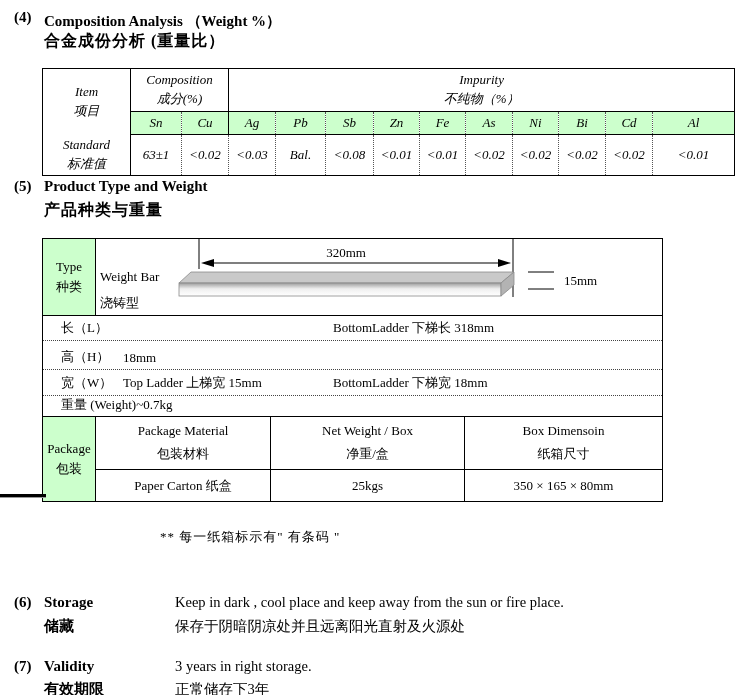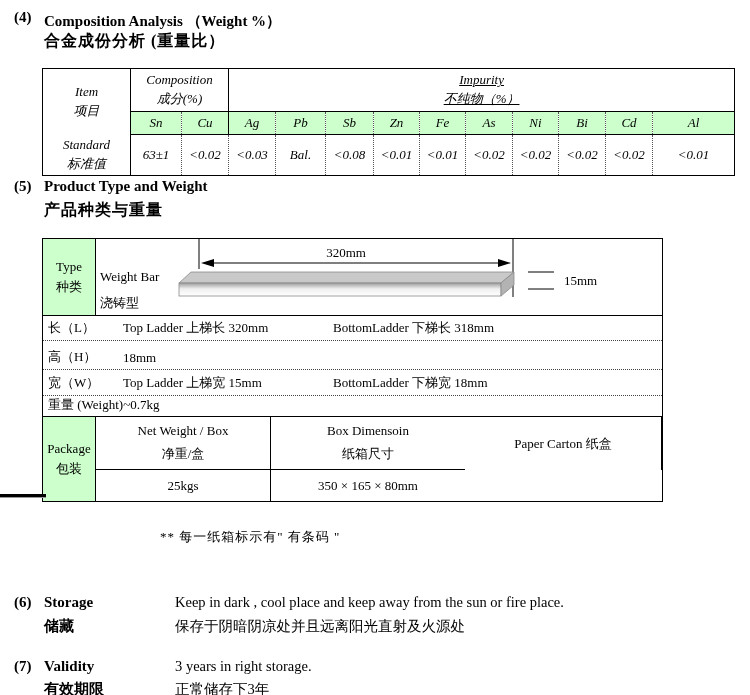--- a/index.html
+++ b/index.html
@@ -12,21 +12,21 @@
   .h-zh { font-size:16px; font-weight:bold; letter-spacing:1px; }
 
   
   table.t1 { position:absolute; left:42px; top:68px; width:692px;
     border-collapse:collapse; table-layout:fixed; font-style:italic; }
   .t1 th,.t1 td { padding:0; text-align:center; vertical-align:middle;
     font-weight:normal; font-size:13px; overflow:hidden; }
   .t1 { border:1.5px solid #000; }
   .cell-item { border-right:1px solid #000; }
   .cell-comp { border-right:1px solid #000; border-bottom:1px solid #000; }
-  .cell-imp  { border-bottom:1px solid #000;text-decoration:underline; }
+  .cell-imp  { border-bottom:1px solid #000; }
   .r1 th { height:42px; }
   .r2 th { height:22px; }
   .r3 td { height:40px; }
   .elem { background:#ccffcc; border-left:1px dotted #555; border-bottom:1px solid #000;
     font-size:12.5px; }
   .elem.first { border-left:none; }
   .elem.spanb { border-left:1px solid #000; }
   .val { border-left:1px dotted #555; font-size:12.5px; }
   .val.first { border-left:none; }
   .cell-std { border-right:1px solid #000; }
@@ -46,21 +46,21 @@
   .type-text-en { position:absolute; left:4px; top:30px; }
   .type-text-zh { position:absolute; left:4px; top:55px; }
   .bar-svg { position:absolute; left:0; top:0; }
 
   .drow { position:relative; }
   .drow.d1 { height:24px; border-bottom:1px dotted #444; }
   .drow.d2 { height:28px; border-bottom:1px dotted #444; }
   .drow.d3 { height:25px; border-bottom:1px dotted #444; }
   .drow.d4 { height:21px; }
   .drow span { position:absolute; bottom:3px; white-space:nowrap; }
-  .dlabel { left:5px; }
+  .dlabel { left:18px; }
   .dval1 { left:80px; }
   .dval2 { left:290px; }
 
   .pkg-grid { flex:1 1 auto; display:grid; grid-template-columns:175px 194px 1fr;
     grid-template-rows:53px 1fr; }
   .pkg-h { border-bottom:1px solid #000; display:flex; flex-direction:column;
     justify-content:space-evenly; align-items:center; }
   .pkg-h.c1,.pkg-v.c1 { border-right:1px solid #000; }
   .pkg-h.c2,.pkg-v.c2 { border-right:1px solid #000; }
   .pkg-v { display:flex; justify-content:center; align-items:center; }
@@ -186,21 +186,20 @@
           <line x1="432" y1="50" x2="458" y2="50" stroke="#000" stroke-width="1"></line>
           <text x="468" y="46" font-size="13">15mm</text>
         </svg>
       </div>
     </div>
 
     <div class="t2-row dimen-row">
       <div class="row-content">
         <div class="drow d1">
           <span class="dlabel">长（L）</span>
-          <span class="dval1">Top Ladder 上梯长 320mm</span>
           <span class="dval2">BottomLadder 下梯长 318mm</span>
         </div>
         <div class="drow d2">
           <span class="dlabel">高（H）</span>
           <span class="dval1">18mm</span>
         </div>
         <div class="drow d3">
           <span class="dlabel">宽（W）</span>
           <span class="dval1">Top Ladder 上梯宽 15mm</span>
           <span class="dval2">BottomLadder 下梯宽 18mm</span>
@@ -210,20 +209,24 @@
         </div>
       </div>
     </div>
 
     <div class="t2-row pkg-row">
       <div class="green-cell">
         <div>Package</div>
         <div>包装</div>
       </div>
       <div class="pkg-grid">
+        <div class="pkg-h c1">
+          <div>Package Material</div>
+          <div>包装材料</div>
+        </div>
         <div class="pkg-h c2">
           <div>Net Weight / Box</div>
           <div>净重/盒</div>
         </div>
         <div class="pkg-h c3">
           <div>Box Dimensoin</div>
           <div>纸箱尺寸</div>
         </div>
         <div class="pkg-v c1">Paper Carton  纸盒</div>
         <div class="pkg-v c2">25kgs</div>

